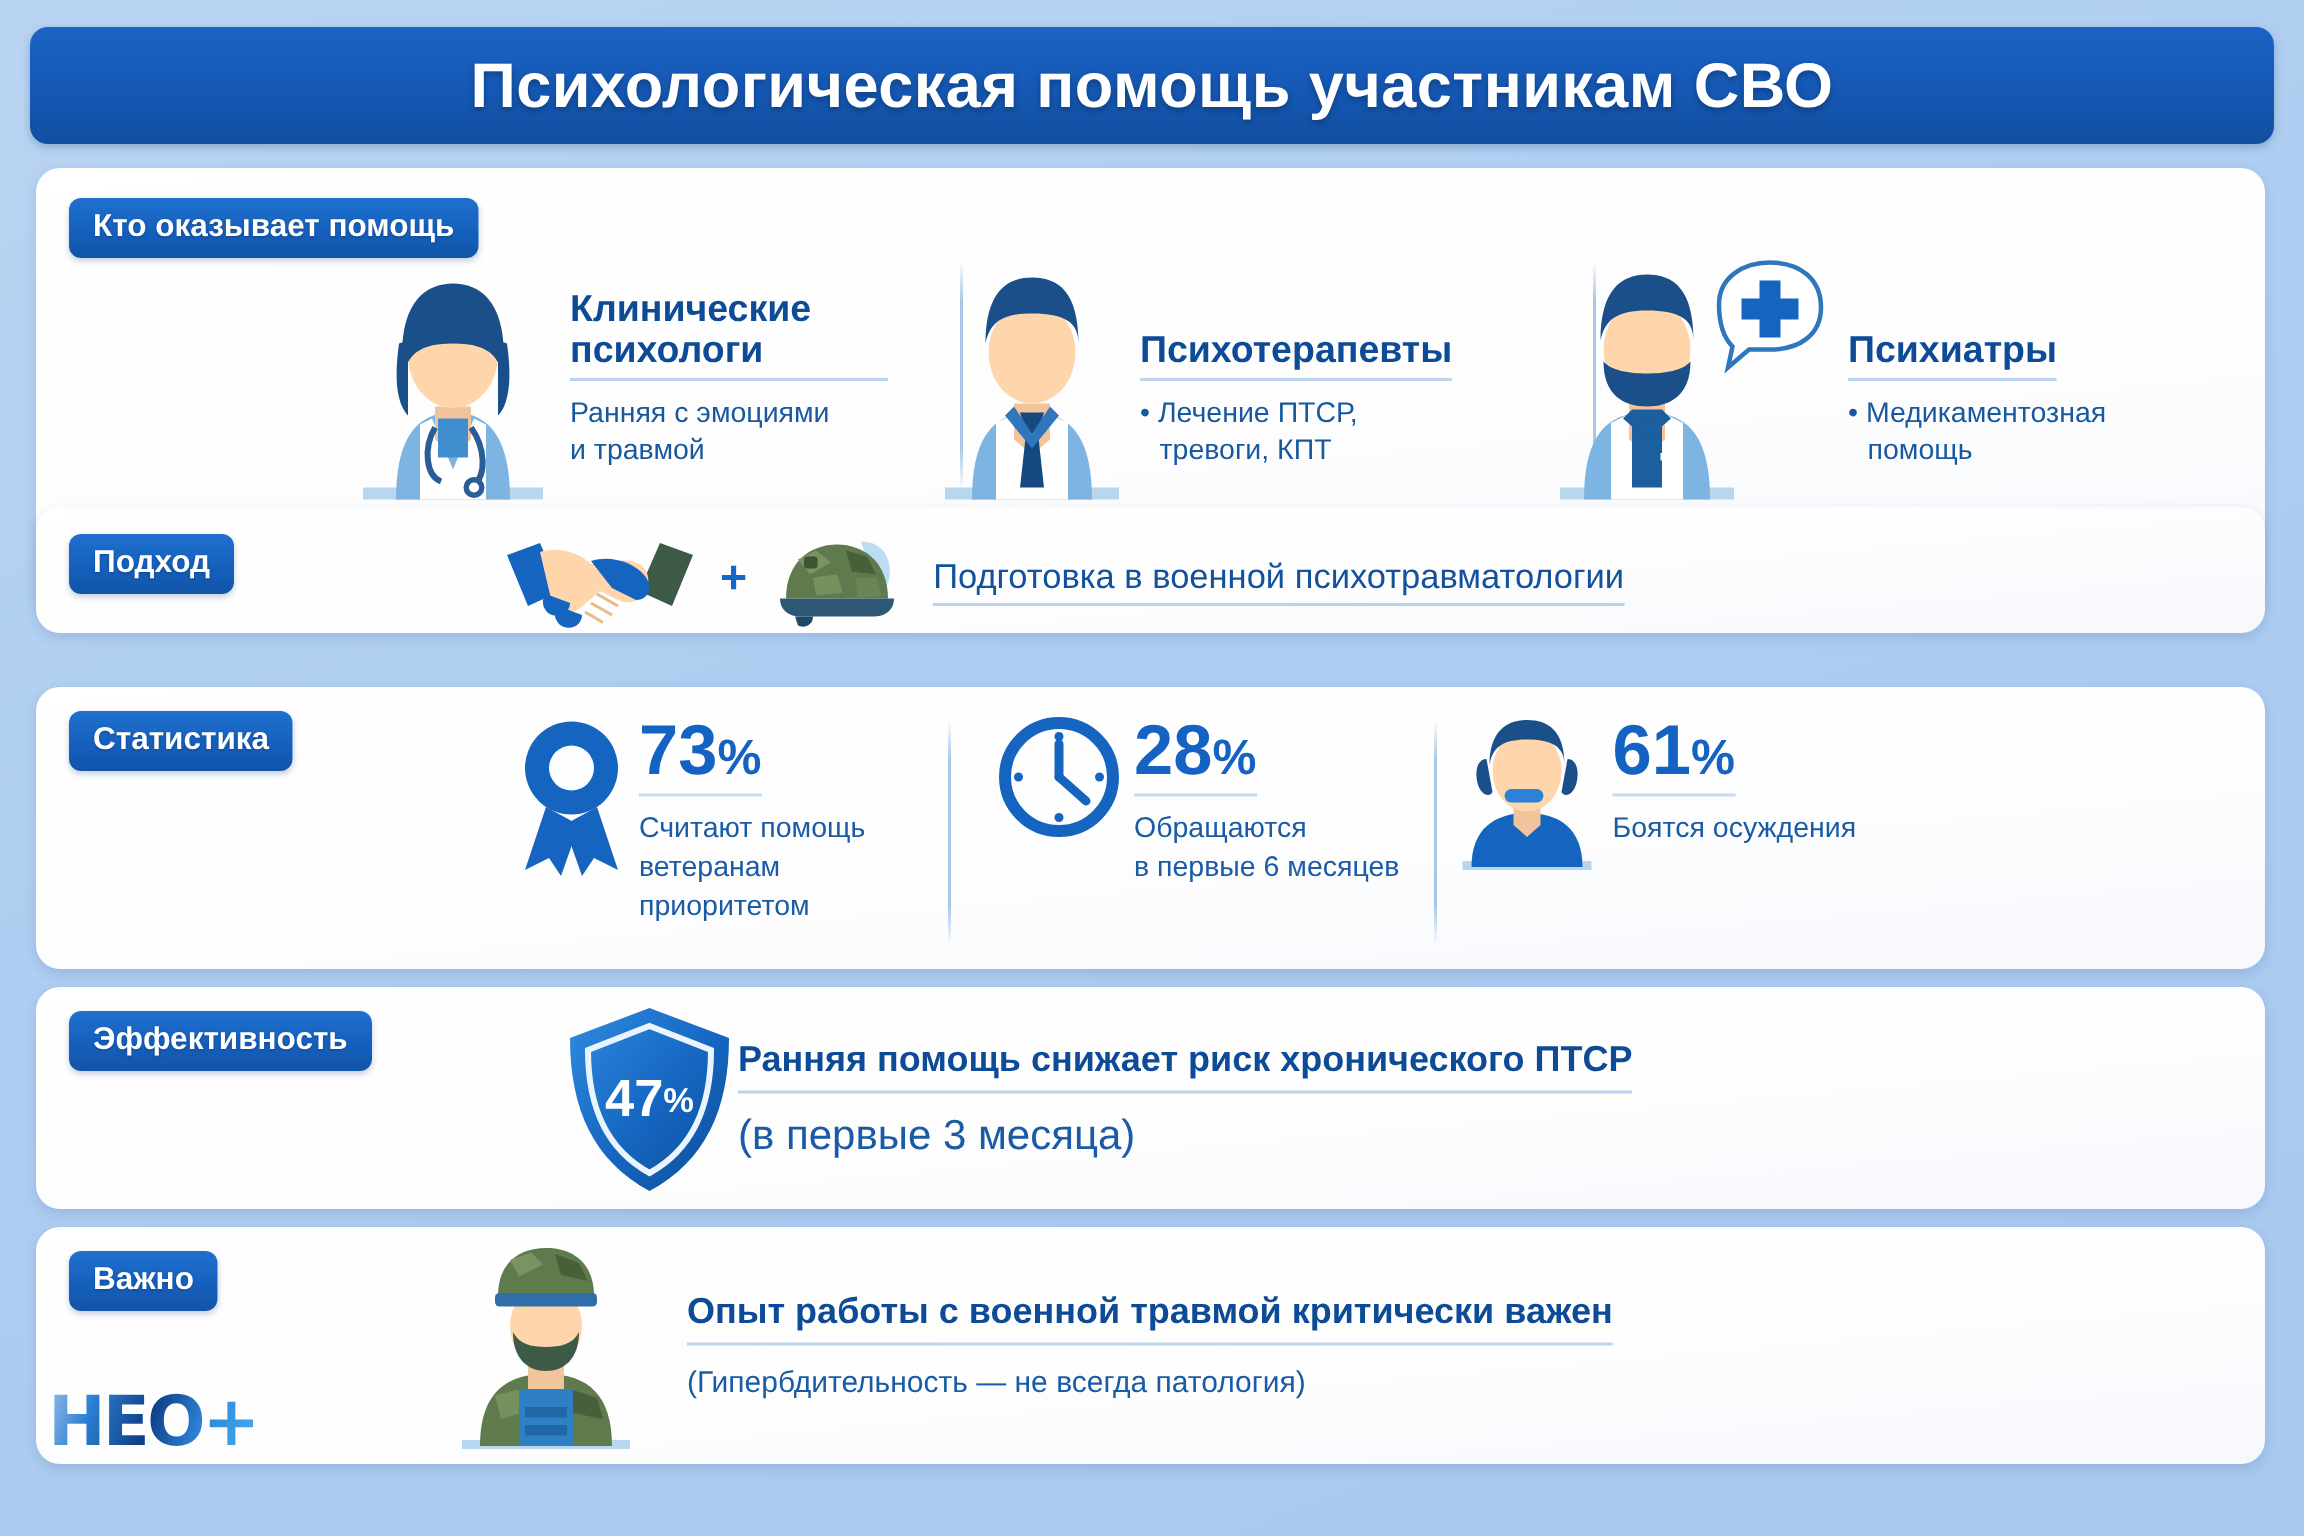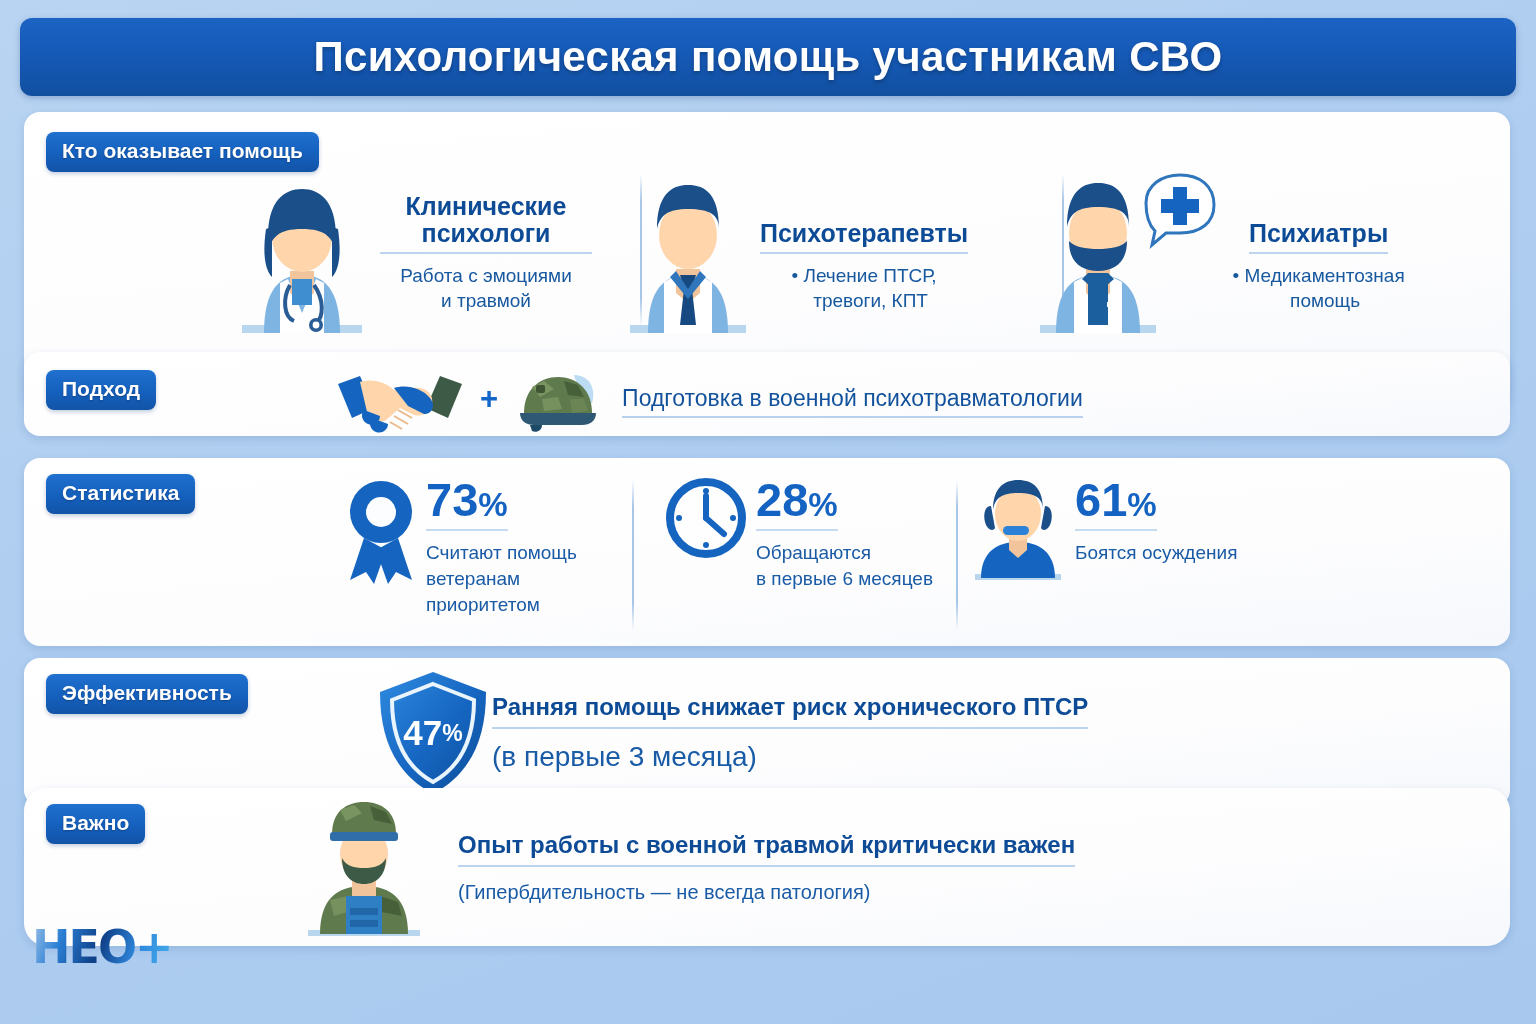--- a/index.html
+++ b/index.html
@@ -33,25 +33,25 @@
   }
 
   
   .card {
     position: absolute;
     left: 24px; width: 1486px;
     background: linear-gradient(175deg, #ffffff 0%, #fdfdfe 60%, #f6f8fc 100%);
     border-radius: 16px;
     box-shadow: 0 3px 8px rgba(40,80,140,.16);
   }
-  #card-providers   { top: 112px;  height: 296px; text-align: center; }
-  #card-approach    { top: 352px;  height: 84px;  }
+  #card-providers   { top: 112px;  height: 296px; }
+  #card-approach    { top: 338px;  height: 84px;  }
   #card-stats       { top: 458px;  height: 188px; }
   #card-effect      { top: 658px;  height: 148px; }
-  #card-important   { top: 788px;  height: 158px; border-radius: 23px; }
+  #card-important   { top: 818px;  height: 158px; }
 
   
   .badge {
     position: absolute;
     left: 22px; top: 20px;
     background: linear-gradient(180deg, #2070cf 0%, #1560bd 55%, #1254a8 100%);
     color: #fff;
     font-size: 21px; font-weight: bold;
     padding: 7px 16px 9px;
     border-radius: 8px;
@@ -181,21 +181,21 @@
           <path d="M58 118 C50 132 52 150 62 154" stroke="#2a5d96" stroke-width="4" fill="none"></path>
           <path d="M82 118 C92 132 92 150 84 156" stroke="#2a5d96" stroke-width="4" fill="none"></path>
           <circle cx="84" cy="158" r="7" fill="#2a5d96"></circle>
             <circle cx="84" cy="158" r="3.4" fill="#fff"></circle>
           <path d="M60 112 h20 v26 h-20 z" fill="#3f8ed0"></path>
         </svg>
       </span>
       <div class="txt">
         <div class="ttl">Клинические
 психологи</div>
-        <div class="sub">Работа с эмоциями
+        <div class="sub">Ранняя с эмоциями
 и травмой</div>
       </div>
     </div>
 
     <div class="prov prov-2">
       <span>
         <svg width="128" height="168" viewBox="0 0 128 168">
           <rect x="6" y="158" width="116" height="8" fill="#b9d6ef"></rect>
           <path d="M24 166 C24 122 40 108 64 108 C88 108 104 122 104 166 Z" fill="#7eb4e2"></path>
           <path d="M50 110 L64 142 L78 110 L88 115 L88 166 L40 166 L40 115 Z" fill="#ffffff"></path>

